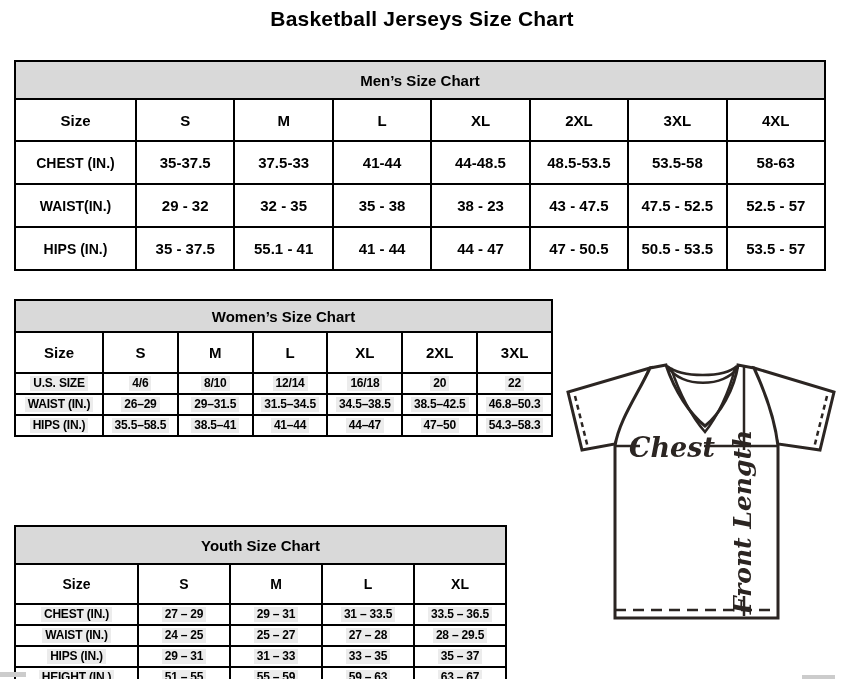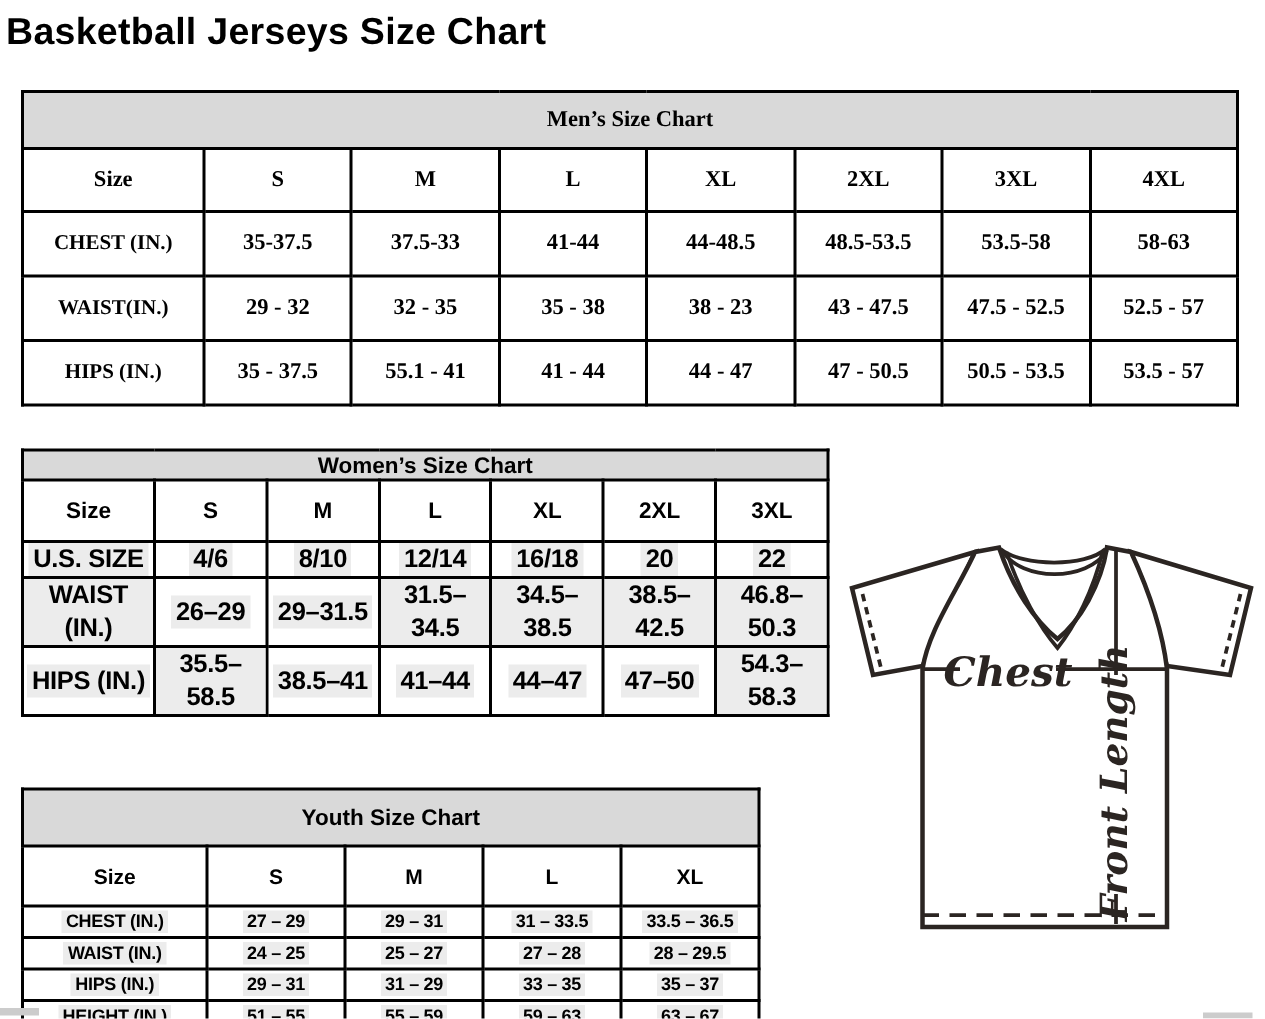--- a/index.html
+++ b/index.html
@@ -3,45 +3,45 @@
 <meta charset="utf-8">
 <style>
   * { box-sizing: border-box; }
   html,body { margin:0; padding:0; }
   body {
     width:843px; height:679px; position:relative; background:#ffffff;
     font-family:"Liberation Sans", sans-serif; color:#000;
     overflow:hidden;
   }
   .page-title {
-    position:absolute; top:7px; left:4px; width:812px;
-    font-size:25px; font-weight:bold; letter-spacing:.2px;
+    position:absolute; top:7px; left:16px; width:812px;
+    text-align:center; font-size:21px; font-weight:bold; letter-spacing:.2px;
   }
   table.size-chart {
     position:absolute; border-collapse:collapse; table-layout:fixed;
     background:#fff;
   }
   table.size-chart th, table.size-chart td {
     border:2px solid #000; text-align:center; vertical-align:middle; padding:0;
   }
   .band-cell { background:#d9d9d9; font-size:15px; font-weight:bold; }
   
   #mens { left:14px; top:60px; width:812px; }
   #mens tr.band { height:38px; }
   #mens tr.cols { height:42px; }
   #mens tr.data { height:43px; }
-  #mens th, #mens td { font-size:15px; font-weight:bold;font-family:Liberation Serif, serif; }
+  #mens th, #mens td { font-size:15px; font-weight:bold; }
   #mens .rowlab { font-size:14px; }
   
   #womens { left:14px; top:299px; width:539px; }
-  #womens tr.band { height:20px; }
+  #womens tr.band { height:32px; }
   #womens tr.cols { height:41px; }
   #womens tr.data { height:21px; }
   #womens tr.cols th { font-size:15px; font-weight:bold; }
-  #womens tr.data th, #womens tr.data td { font-size:17px; font-weight:bold; letter-spacing:-.2px; }
+  #womens tr.data th, #womens tr.data td { font-size:12px; font-weight:bold; letter-spacing:-.2px; }
   
   #youth { left:14px; top:497px; width:493px;margin-top:28px; }
   #youth tr.band { height:38px; }
   #youth tr.cols { height:40px; }
   #youth tr.data { height:21px; }
   #youth tr.cols th { font-size:14px; font-weight:bold; }
   #youth tr.data th, #youth tr.data td { font-size:12px; font-weight:bold; letter-spacing:-.2px; }
   .hl { background:#ececec; padding:0 3px; display:inline-block; line-height:1.3; }
   
   #jersey { position:absolute; left:558px; top:362px; width:284px; height:264px; }
@@ -187,21 +187,21 @@
   <tr class="data">
     <th><span class="hl">WAIST (IN.)</span></th>
     <td><span class="hl">24 – 25</span></td>
     <td><span class="hl">25 – 27</span></td>
     <td><span class="hl">27 – 28</span></td>
     <td><span class="hl">28 – 29.5</span></td>
   </tr>
   <tr class="data">
     <th><span class="hl">HIPS (IN.)</span></th>
     <td><span class="hl">29 – 31</span></td>
-    <td><span class="hl">31 – 29</span></td>
+    <td><span class="hl">31 – 33</span></td>
     <td><span class="hl">33 – 35</span></td>
     <td><span class="hl">35 – 37</span></td>
   </tr>
   <tr class="data">
     <th><span class="hl">HEIGHT (IN.)</span></th>
     <td><span class="hl">51 – 55</span></td>
     <td><span class="hl">55 – 59</span></td>
     <td><span class="hl">59 – 63</span></td>
     <td><span class="hl">63 – 67</span></td>
   </tr>

